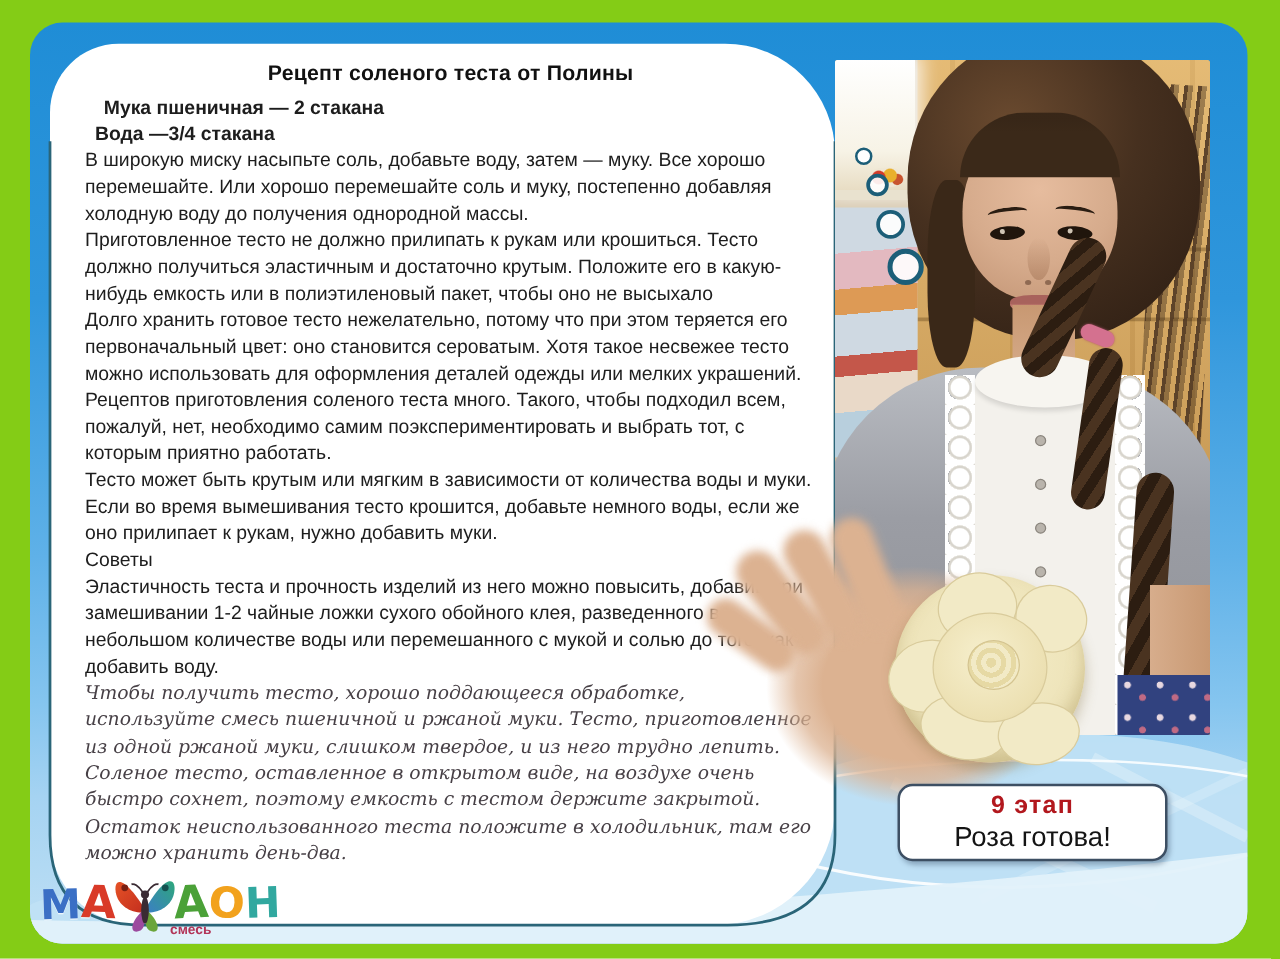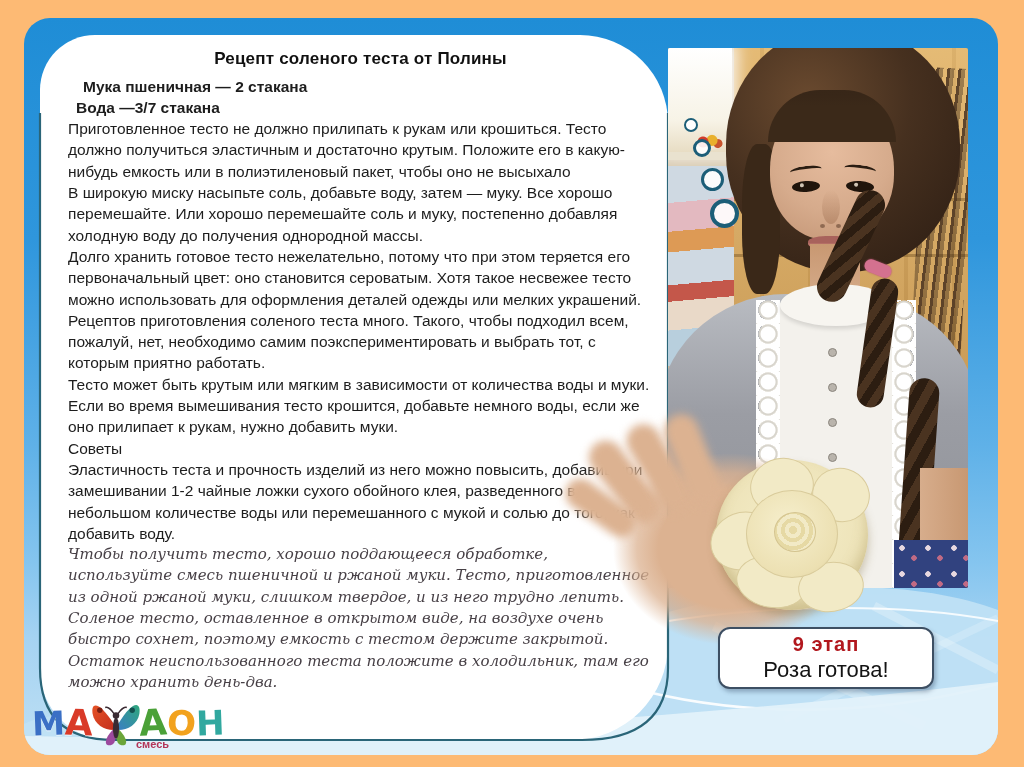--- a/index.html
+++ b/index.html
@@ -1,18 +1,18 @@
 <!DOCTYPE html>
 <html><head>
 <meta charset="utf-8">
 <style>
   html,body{margin:0;padding:0;background:#ffffff;}
   *{box-sizing:border-box;}
   body{font-family:"Liberation Sans", sans-serif;}
-  .page{position:relative;width:1024px;height:767px;background:#fdba74;overflow:hidden;}
+  .page{position:relative;width:1024px;height:767px;background:#84cc16;overflow:hidden;}
 
   
   .slide{position:absolute;left:24px;top:18px;width:974px;height:737px;border-radius:26px;overflow:hidden;
          background:linear-gradient(180deg,#1f8dd6 0%,#2f96dc 30%,#5fb1e8 58%,#85c5ef 74%,#a5d3f2 84%,#bfe0f4 100%);}
   .decor{position:absolute;left:0;top:0;width:974px;height:737px;z-index:1;}
 
   
   .panel{position:absolute;left:16px;top:17px;width:628px;height:705px;background:#ffffff;
          border-radius:55px 88px 96px 70px;z-index:2;}
   .swirl{position:absolute;left:0;top:0;width:974px;height:737px;z-index:4;pointer-events:none;}
@@ -146,24 +146,24 @@
       <path d="M 620,607 C 740,585 880,585 974,603" stroke="#ffffff" stroke-width="2" opacity="0.85" fill="none"></path>
       <path d="M 580,662 C 720,706 860,696 974,666" stroke="#ffffff" stroke-width="2.5" opacity="0.9" fill="none"></path>
       <path d="M 0,718 C 240,724 560,712 974,664 L 974,737 L 0,737 Z" fill="#e2f1fa" opacity="0.95"></path>
     </svg>
 
     <div class="panel">
       <div class="panel-inner">
         <div class="recipe-title">Рецепт соленого теста от Полины</div>
         <div class="ingredients">
           <div class="ingredient">Мука пшеничная — 2 стакана</div>
-          <div class="ingredient">Вода —3/7 стакана</div>
+          <div class="ingredient">Вода —3/4 стакана</div>
         </div>
+        <div class="para">В широкую миску насыпьте соль, добавьте воду, затем — муку. Все хорошо перемешайте. Или хорошо перемешайте соль и муку, постепенно добавляя холодную воду до получения однородной массы.</div>
         <div class="para">Приготовленное тесто не должно прилипать к рукам или крошиться. Тесто должно получиться эластичным и достаточно крутым. Положите его в какую-нибудь емкость или в полиэтиленовый пакет, чтобы оно не высыхало</div>
-        <div class="para">В широкую миску насыпьте соль, добавьте воду, затем — муку. Все хорошо перемешайте. Или хорошо перемешайте соль и муку, постепенно добавляя холодную воду до получения однородной массы.</div>
         <div class="para">Долго хранить готовое тесто нежелательно, потому что при этом теряется его первоначальный цвет: оно становится сероватым. Хотя такое несвежее тесто можно использовать для оформления деталей одежды или мелких украшений. Рецептов приготовления соленого теста много. Такого, чтобы подходил всем, пожалуй, нет, необходимо самим поэкспериментировать и выбрать тот, с которым приятно работать.</div>
         <div class="para">Тесто может быть крутым или мягким в зависимости от количества воды и муки. Если во время вымешивания тесто крошится, добавьте немного воды, если же оно прилипает к рукам, нужно добавить муки.</div>
         <div class="para bold">Советы</div>
         <div class="para">Эластичность теста и прочность изделий из него можно повысить, добавив при замешивании 1-2 чайные ложки сухого обойного клея, разведенного в небольшом количестве воды или перемешанного с мукой и солью до того, как добавить воду.</div>
         <div class="para italic">Чтобы получить тесто, хорошо поддающееся обработке, используйте смесь пшеничной и ржаной муки. Тесто, приготовленное из одной ржаной муки, слишком твердое, и из него трудно лепить.</div>
         <div class="para italic">Соленое тесто, оставленное в открытом виде, на воздухе очень быстро сохнет, поэтому емкость с тестом держите закрытой. Остаток неиспользованного теста положите в холодильник, там его можно хранить день-два.</div>
       </div>
     </div>
 
     <svg class="swirl" viewBox="0 0 974 737">

